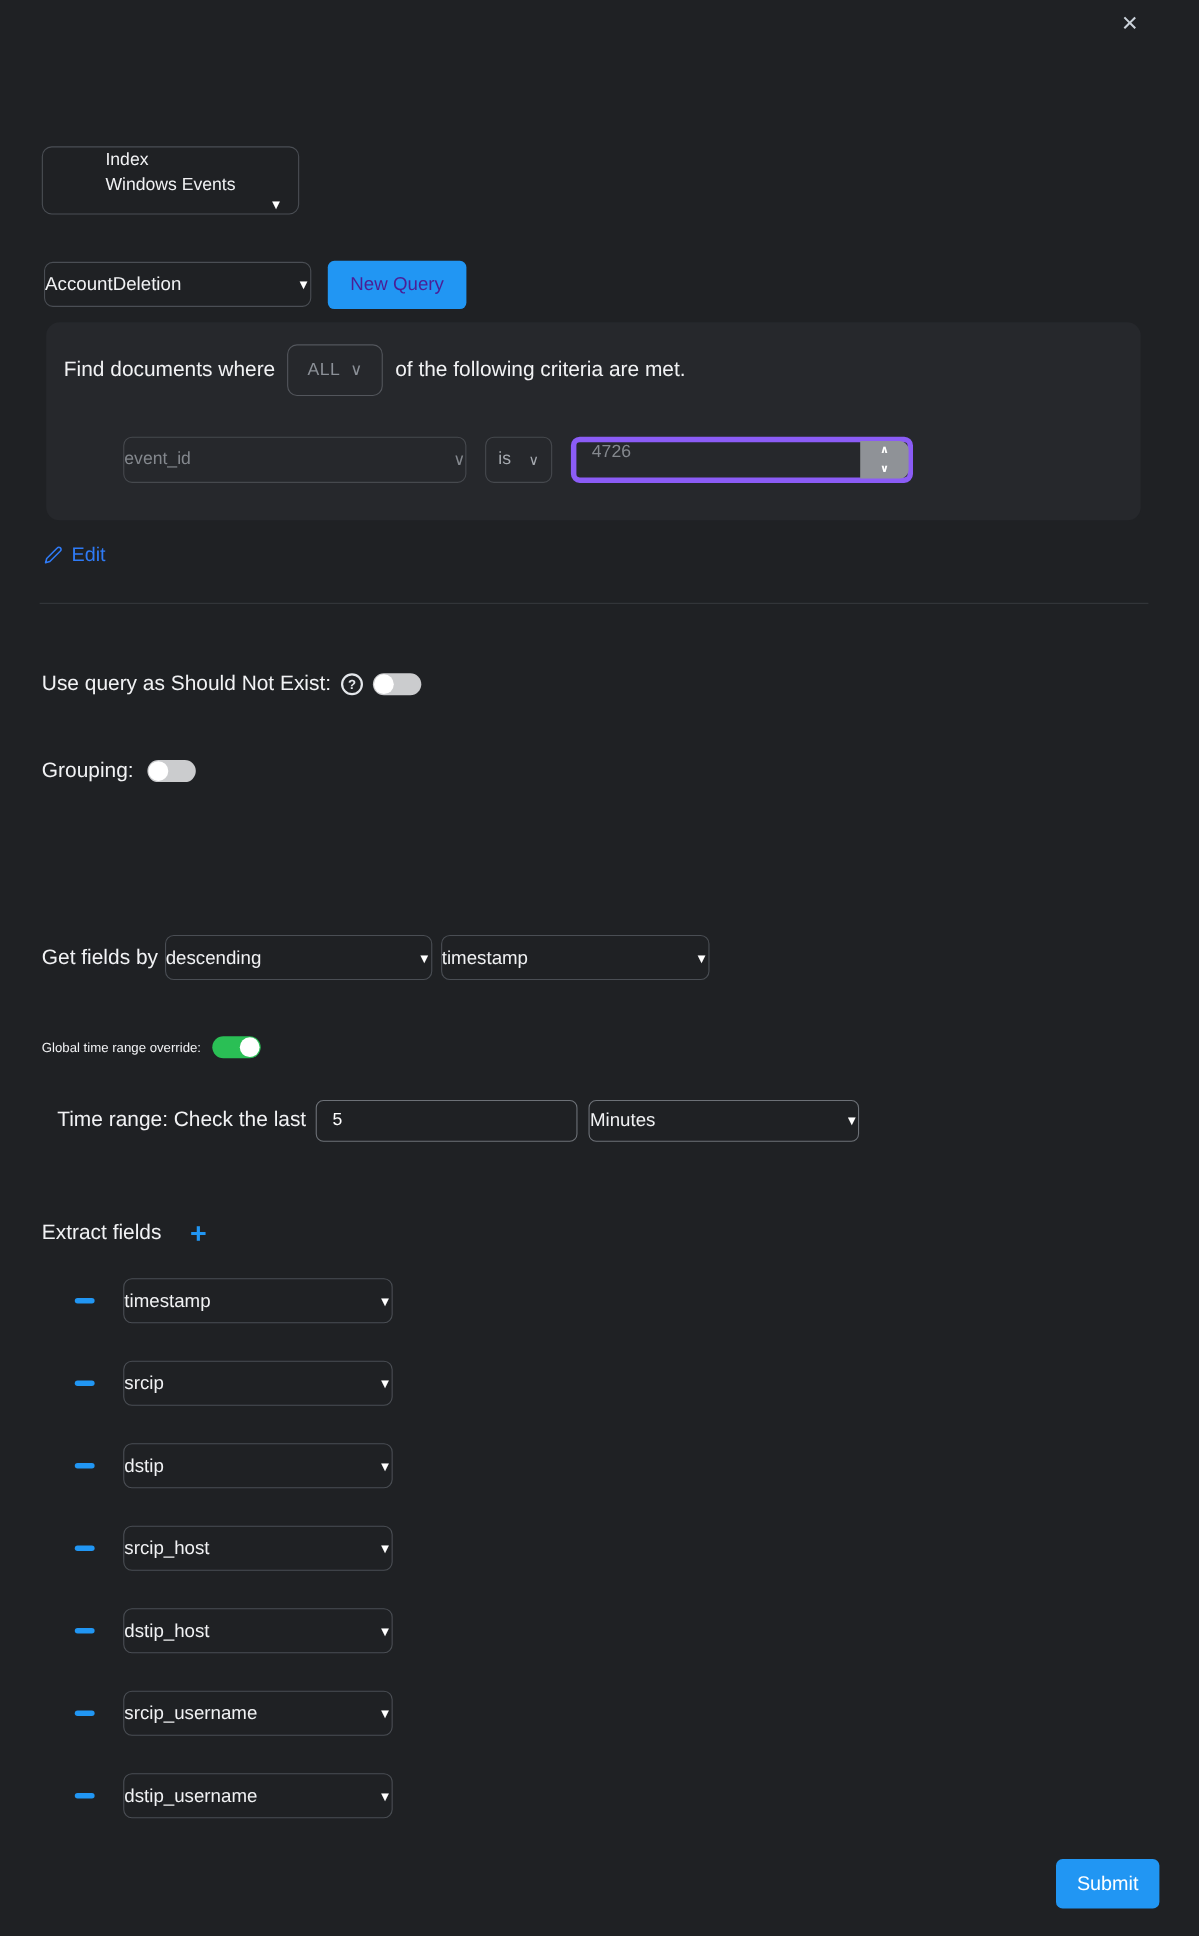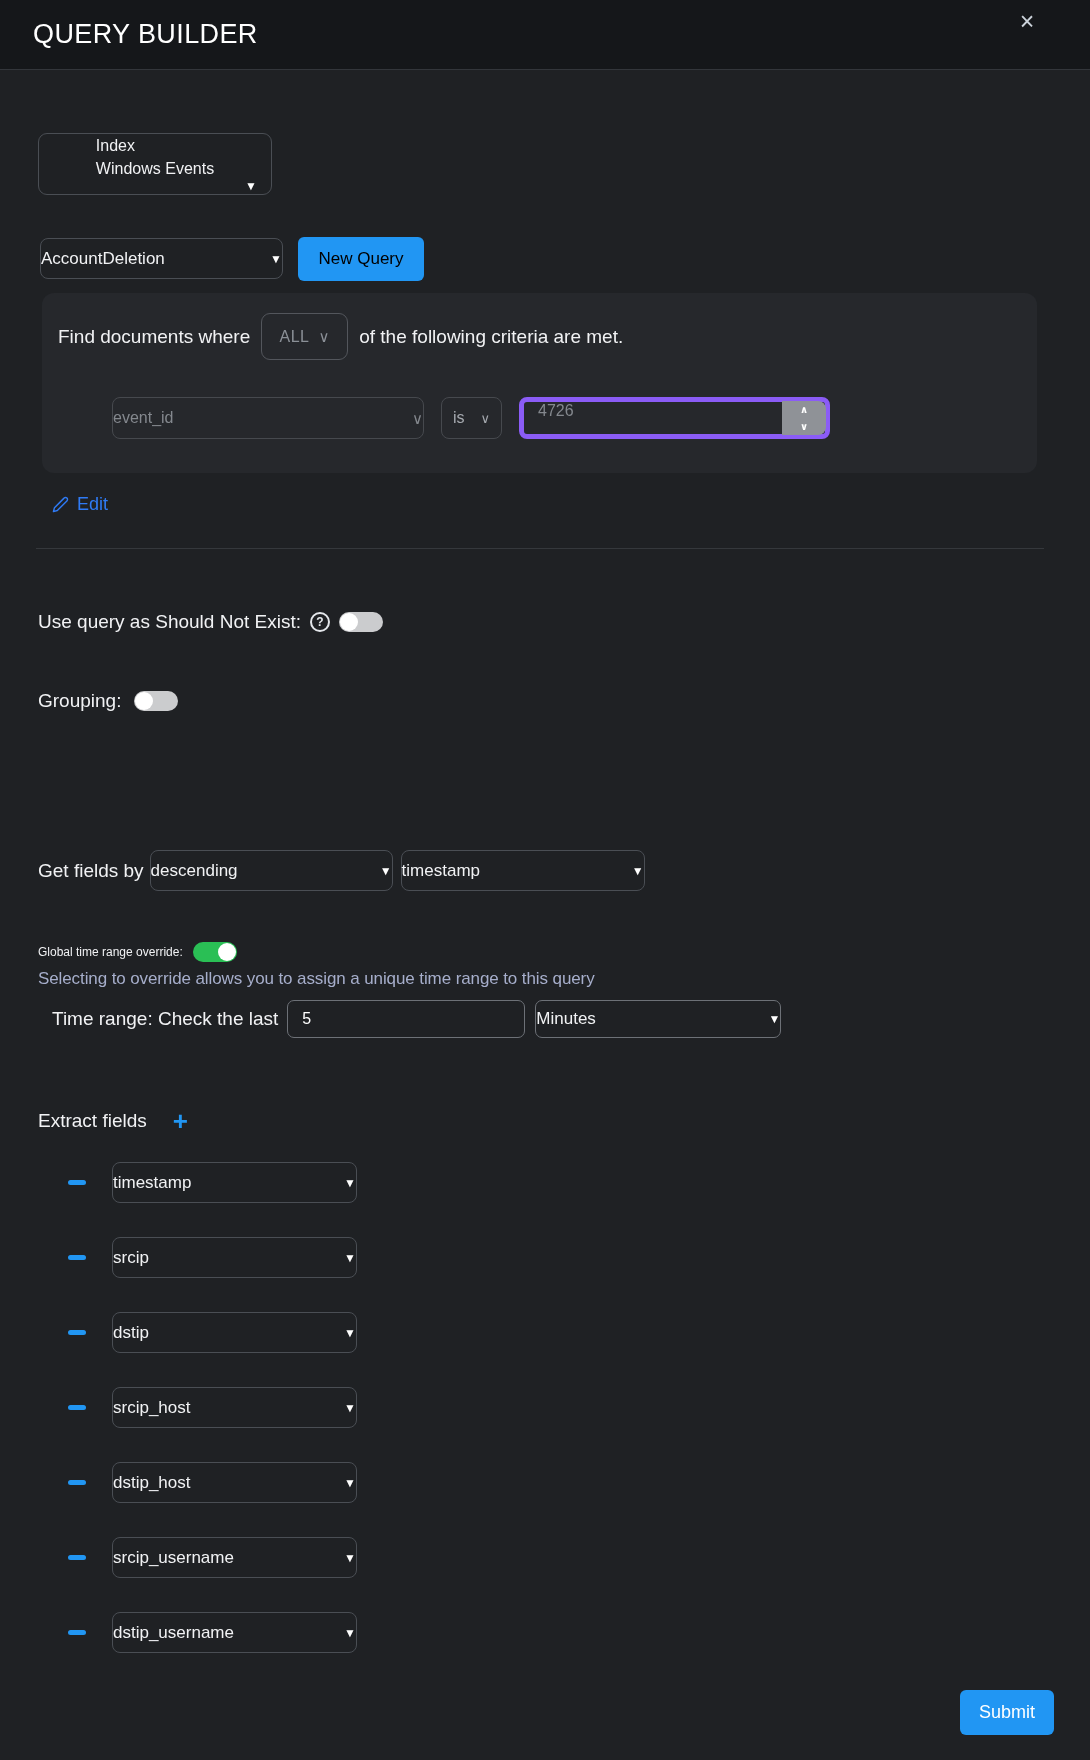--- a/index.html
+++ b/index.html
@@ -31,42 +31,42 @@
   .toggle.on .knob{right:1px;}
   .row{position:absolute;display:flex;align-items:center;}
   
   .index-select{position:absolute;left:38px;top:133px;width:234px;height:62px;
                 border:1px solid #4a4e54;border-radius:9px;box-sizing:border-box;
                 display:flex;align-items:center;padding:0 14px;cursor:pointer;flex-direction:column;}
   .index-lines{display:flex;flex-direction:column;line-height:1.45;font-size:16px;}
   .index-lines .val{margin-left:0;}
   .acct-select{position:absolute;left:40px;top:238px;width:243px;height:41px;font-size:17px;}
   .new-query{position:absolute;left:298px;top:237px;width:126px;height:44px;background:#2196f3;
-             border:none;border-radius:6px;color:#000000;font-size:17px;
+             border:none;border-radius:6px;color:#4c1d95;font-size:17px;
              display:flex;align-items:center;justify-content:center;cursor:pointer;}
   
   .panel{position:absolute;left:42px;top:293px;width:995px;height:180px;background:#26282c;border-radius:12px;}
   .find-line{position:absolute;left:16px;top:21px;height:45px;display:flex;align-items:center;gap:11px;font-size:19px;}
   .all-select{width:85px;height:45px;border:1px solid #53565c;border-radius:9px;
               display:flex;align-items:center;justify-content:center;gap:9px;
               color:#8b9097;font-size:16px;letter-spacing:.5px;cursor:pointer;}
   .all-select .chev{margin-left:0;}
   .criteria-row{position:absolute;left:70px;top:104px;display:flex;gap:17px;}
   .crit-field{width:312px;height:42px;color:#84888e;font-size:16px;border-color:#46494e;}
   .crit-field .chev{color:#84888e;}
   .crit-op{width:61px;height:42px;color:#a6aab0;font-size:16px;padding:0 11px;border-color:#46494e;gap:6px;}
   .crit-op .chev{font-size:13px;color:#a6aab0;}
   .crit-value{position:relative;width:311px;height:42px;border:5px solid #8b5cf6;border-radius:8px;
               display:flex;align-items:flex-start;padding:0 44px 16px 14px;box-sizing:border-box;
               color:#84888e;font-size:16px;}
   .spinner{position:absolute;right:-1px;top:-1px;bottom:-1px;width:44px;background:#8f9297;
            border-radius:0 8px 8px 0;display:flex;flex-direction:column;align-items:center;
            justify-content:center;gap:7px;color:#ffffff;cursor:pointer;}
   .spinner span{font-size:10px;line-height:1;font-weight:bold;}
-  .edit{position:absolute;left:52px;top:494px;display:flex;align-items:center;gap:8px;
+  .edit{position:absolute;left:40px;top:494px;display:flex;align-items:center;gap:8px;
         color:#2f7bf6;font-size:18px;cursor:pointer;}
   .divider{position:absolute;left:36px;top:548px;width:1008px;border:none;border-top:1px solid #35383c;margin:0;}
   
   .sne-row{left:38px;top:603px;height:38px;gap:9px;font-size:19px;}
   .help{width:20px;height:20px;border:2px solid #e4e7eb;border-radius:50%;box-sizing:border-box;
         display:flex;align-items:center;justify-content:center;font-size:12px;font-weight:bold;color:#e4e7eb;}
   .grouping-row{left:38px;top:682px;height:38px;gap:13px;font-size:19px;}
   .get-row{left:38px;top:758px;height:48px;font-size:19px;}
   .get-input{width:132px;height:48px;margin-left:10px;font-size:17px;color:#fff;}
   .get-row .suffix{margin-left:12px;}
@@ -89,23 +89,20 @@
   
   .submit{position:absolute;left:960px;top:1690px;width:94px;height:45px;background:#2196f3;
           border:none;border-radius:6px;color:#fff;font-size:18px;
           display:flex;align-items:center;justify-content:center;cursor:pointer;}
 </style>
 </head>
 <body>
 
 <div id="app">
 
-  <div class="header">
-    <div class="title">QUERY BUILDER</div>
-  </div>
   <div class="close">×</div>
 
   <div class="index-select">
     <div class="index-lines">
       <span>Index</span>
       <span class="val">Windows Events</span>
     </div>
     <span class="caret">▼</span>
   </div>
 
@@ -179,21 +176,20 @@
       <span class="caret">▼</span>
     </div>
   </div>
 
   <div class="row gtr-row">
     <span>Global time range override:</span>
     <div class="toggle on">
       <div class="knob"></div>
     </div>
   </div>
-  <div class="gtr-help">Selecting to override allows you to assign a unique time range to this query</div>
 
   <div class="row time-row">
     <span>Time range: Check the last</span>
     <div class="input-box time-input">
       <input class="text-input" type="text" value="5" style="">
     </div>
     <div class="select time-unit">
       <span>Minutes</span>
       <span class="caret">▼</span>
     </div>

